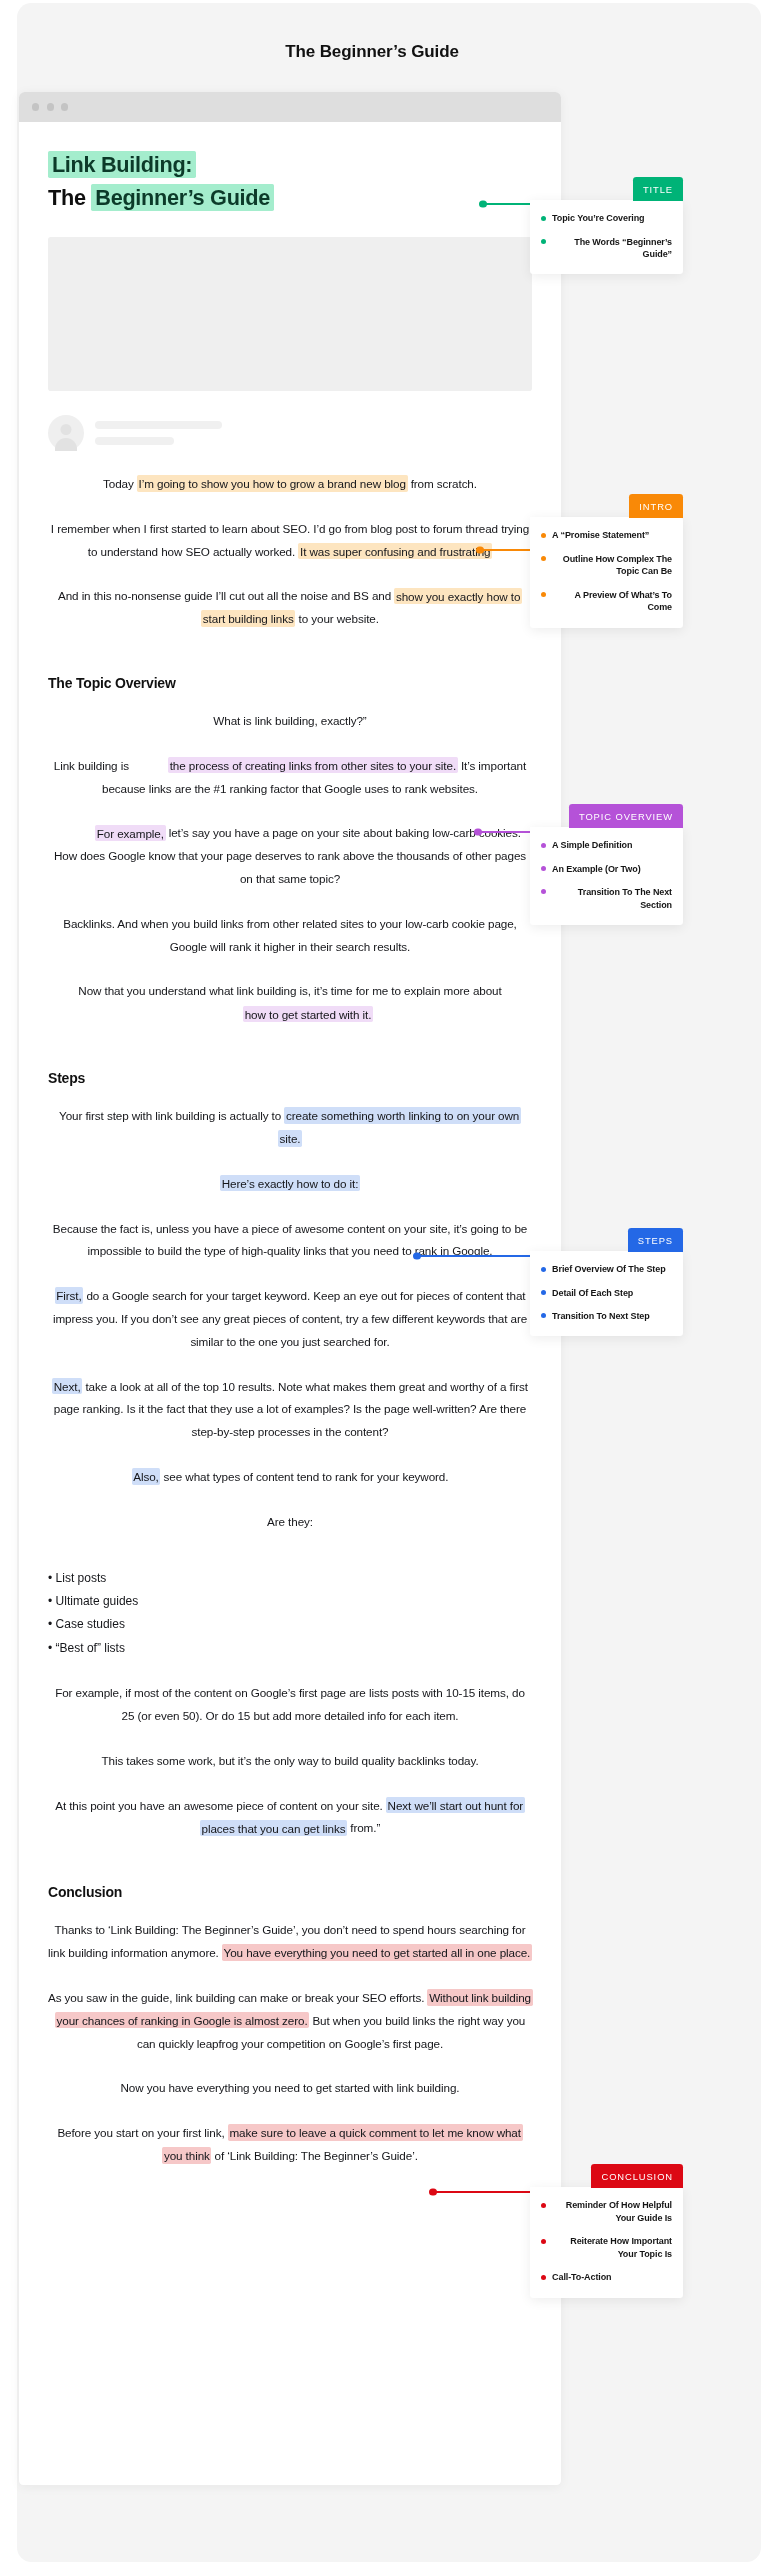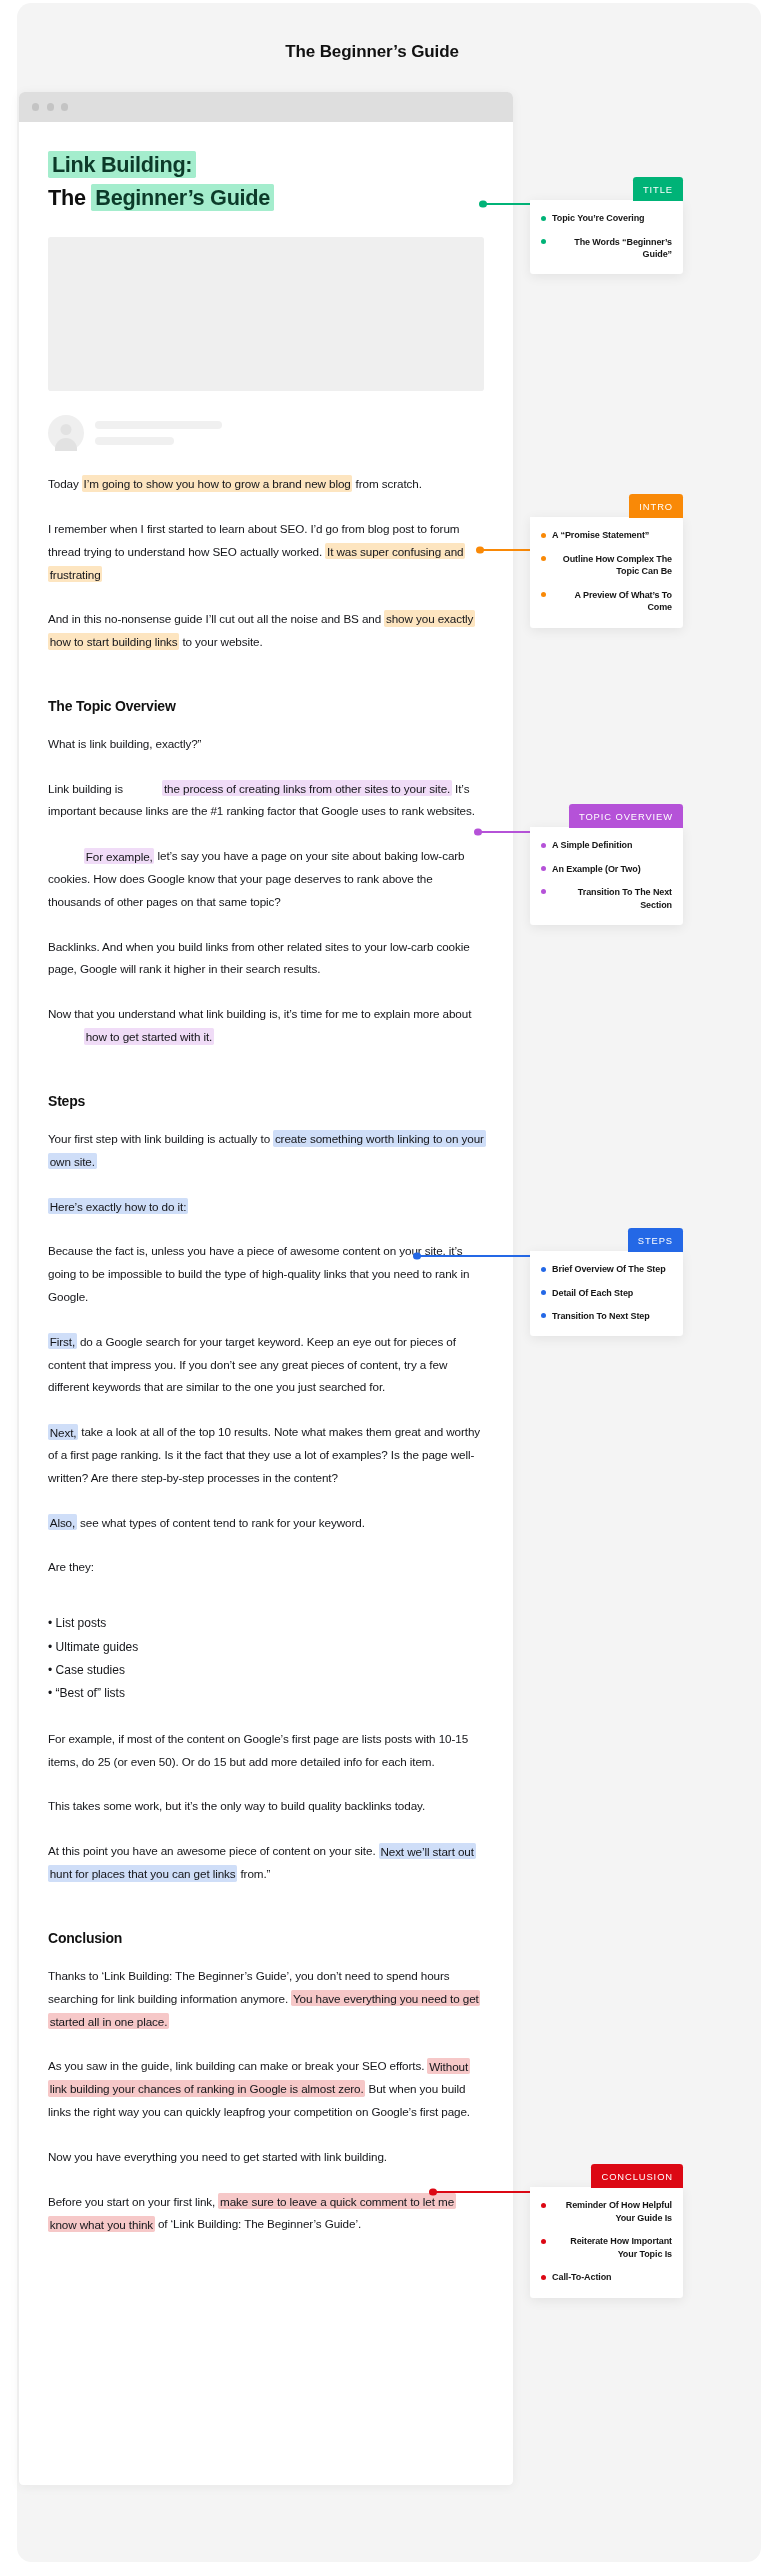--- a/index.html
+++ b/index.html
@@ -39,21 +39,21 @@
     font-weight: 700;
     color: #111111;
     letter-spacing: -0.1px;
   }
 
   
   .browser {
     position: absolute;
     left: 19px;
     top: 92px;
-    width: 494px;
+    width: 542px;
     height: 2393px;
     background: #ffffff;
     border-radius: 5.6px 5.6px 4.4px 4.4px;
     box-shadow: 0 1.1px 11px rgba(0,0,0,0.05);
   }
   .browser-bar {
     height: 30px;
     background: #dedede;
     border-radius: 5.6px 5.6px 0 0;
     display: flex;
@@ -121,20 +121,21 @@
   .byline-lines { display: flex; flex-direction: column; gap: 7.2px; }
   .line-a { width: 127px; height: 8.3px; border-radius: 4.4px; background: #f0f0f0; }
   .line-b { width: 79px; height: 8.3px; border-radius: 4.4px; background: #f0f0f0; }
 
   p.body {
     font-size: 11.7px;
     line-height: 1.95;
     color: #15161a;
     margin-top: 22px;
     letter-spacing: -0.1px;
+    text-align: center;
   }
   p.body.tight { margin-top: 19px; }
 
   h2.sec {
     font-size: 14px;
     font-weight: 700;
     color: #111111;
     margin-top: 44px;
     letter-spacing: -0.2px;
   }

